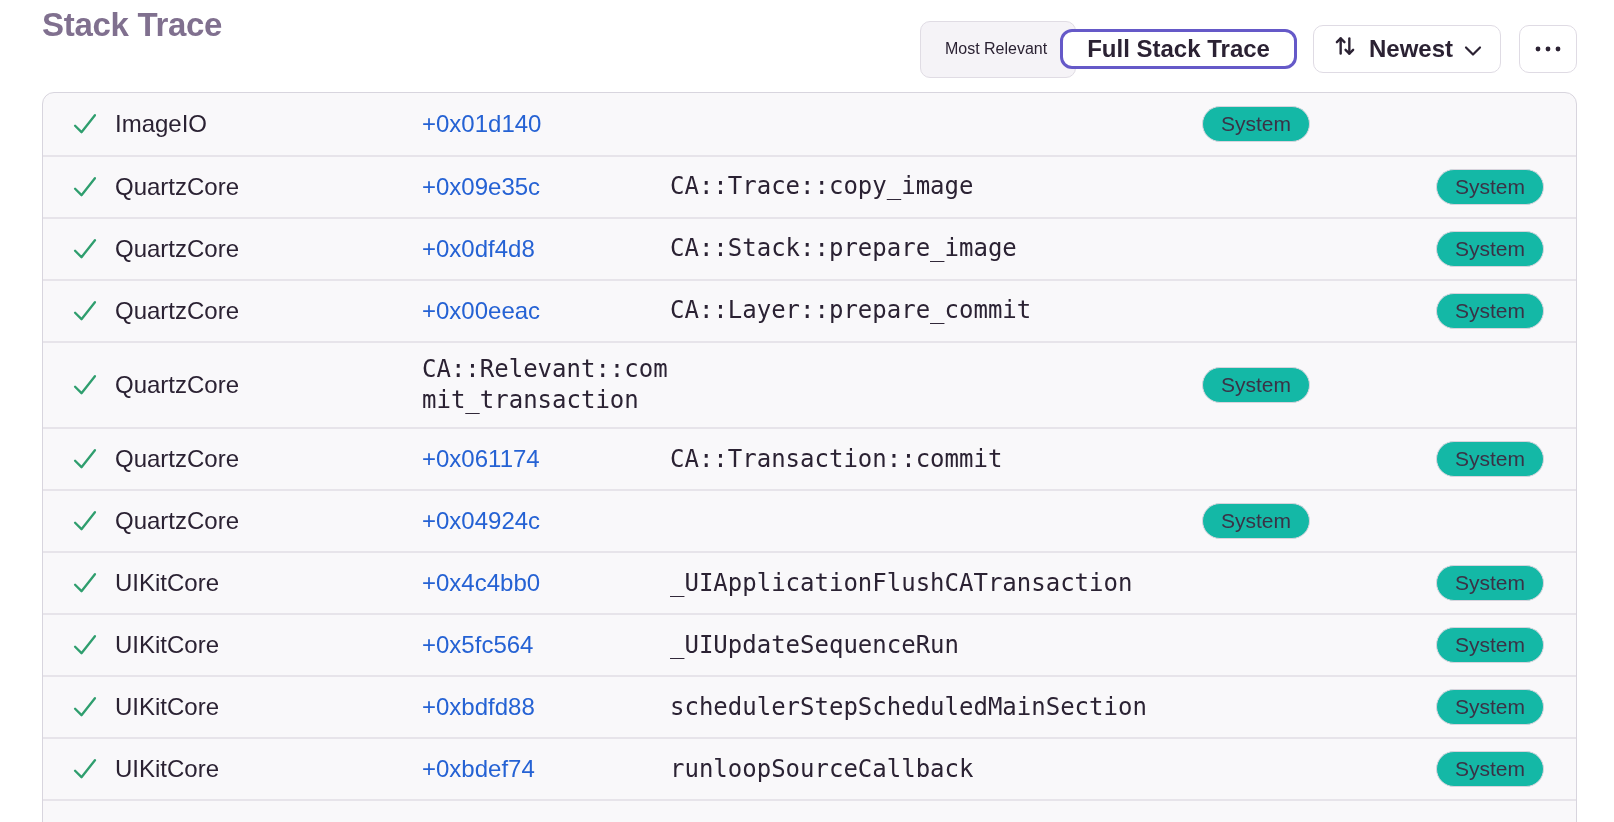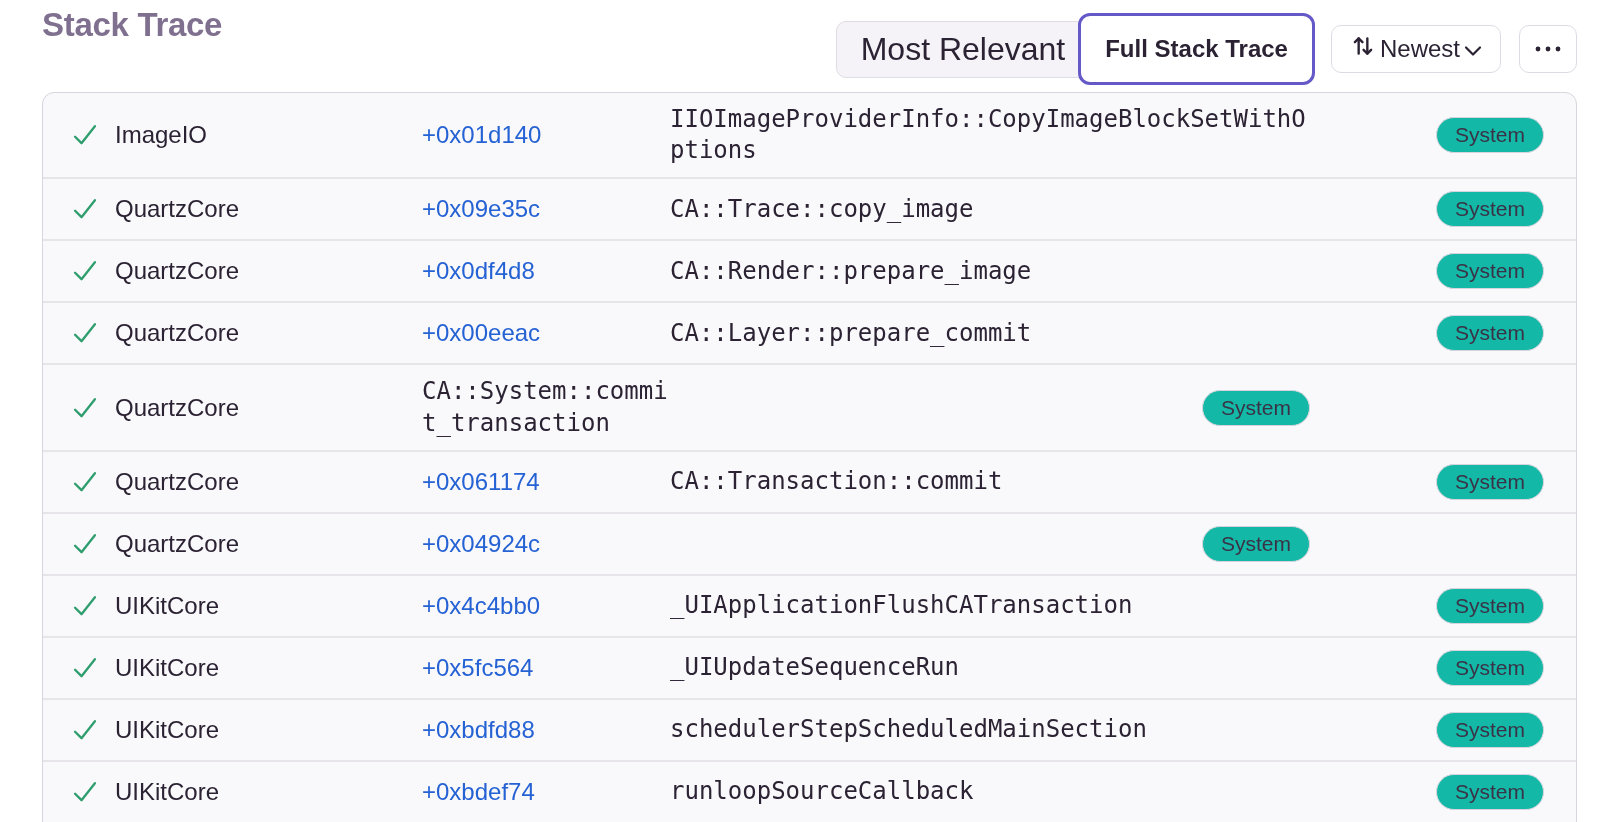--- a/index.html
+++ b/index.html
@@ -21,33 +21,33 @@
   }
   .page-title{
     font-size:33px;font-weight:700;color:var(--title-gray);letter-spacing:-0.3px;
   }
   .header-spacer{flex:1;}
   .controls{display:flex;align-items:center;}
   .seg-unselected{
     height:57px;display:flex;align-items:center;
     background:var(--segment-bg);border:1.5px solid var(--segment-border);
     border-radius:10px;padding:0 28px 0 24px;margin-right:-16px;
-    font-size:32px;font-weight:400;color:var(--text-dark);cursor:pointer;
+    font-size:16px;font-weight:400;color:var(--text-dark);cursor:pointer;
   }
   .seg-selected{
-    position:relative;z-index:2;height:72px;display:flex;align-items:center;
+    position:relative;z-index:2;height:40px;display:flex;align-items:center;
     background:#ffffff;border:3.5px solid var(--accent-purple);
     border-radius:12px;padding:0 24px;
     font-size:24px;font-weight:700;color:var(--text-dark);cursor:pointer;
   }
   .sort-btn{
-    height:48px;display:flex;align-items:center;gap:4px;
+    height:48px;display:flex;align-items:center;gap:11px;
     background:#ffffff;border:1.5px solid var(--button-border);
     border-radius:10px;padding:0 18px;margin-left:16px;
-    font-size:24px;font-weight:400;color:var(--text-dark);cursor:pointer;
+    font-size:24px;font-weight:700;color:var(--text-dark);cursor:pointer;
   }
   .more-btn{
     height:48px;width:58px;display:flex;align-items:center;justify-content:center;
     background:#ffffff;border:1.5px solid var(--button-border);
     border-radius:10px;margin-left:18px;cursor:pointer;
   }
   .icon-svg{display:block;}
   
   .panel{
     margin:0 37px 0 42px;width:1535px;height:768px;
@@ -124,21 +124,20 @@
 <div class="panel">
   <div id="frame-list">
   <div class="row">
     <span class="cell-check">
       <svg width="28" height="28" viewBox="0 0 24 24" fill="none" stroke="#2f9e6e" stroke-width="2" stroke-linecap="round" stroke-linejoin="round">
         <polyline points="3.5,13.5 9,19 20.5,4.5"></polyline>
       </svg>
     </span>
     <span class="cell-module">ImageIO</span>
     <span class="cell-offset">+0x01d140</span>
-    <span class="cell-function">IIOImageProviderInfo::CopyImageBlockSetWithOptions</span>
     <span class="cell-badge">
       <span class="badge">System</span>
     </span>
   </div>
 
   <div class="row">
     <span class="cell-check">
       <svg width="28" height="28" viewBox="0 0 24 24" fill="none" stroke="#2f9e6e" stroke-width="2" stroke-linecap="round" stroke-linejoin="round">
         <polyline points="3.5,13.5 9,19 20.5,4.5"></polyline>
       </svg>
@@ -152,21 +151,21 @@
   </div>
 
   <div class="row">
     <span class="cell-check">
       <svg width="28" height="28" viewBox="0 0 24 24" fill="none" stroke="#2f9e6e" stroke-width="2" stroke-linecap="round" stroke-linejoin="round">
         <polyline points="3.5,13.5 9,19 20.5,4.5"></polyline>
       </svg>
     </span>
     <span class="cell-module">QuartzCore</span>
     <span class="cell-offset">+0x0df4d8</span>
-    <span class="cell-function">CA::Render::prepare_image</span>
+    <span class="cell-function">CA::Stack::prepare_image</span>
     <span class="cell-badge">
       <span class="badge">System</span>
     </span>
   </div>
 
   <div class="row">
     <span class="cell-check">
       <svg width="28" height="28" viewBox="0 0 24 24" fill="none" stroke="#2f9e6e" stroke-width="2" stroke-linecap="round" stroke-linejoin="round">
         <polyline points="3.5,13.5 9,19 20.5,4.5"></polyline>
       </svg>
@@ -179,21 +178,21 @@
     </span>
   </div>
 
   <div class="row">
     <span class="cell-check">
       <svg width="28" height="28" viewBox="0 0 24 24" fill="none" stroke="#2f9e6e" stroke-width="2" stroke-linecap="round" stroke-linejoin="round">
         <polyline points="3.5,13.5 9,19 20.5,4.5"></polyline>
       </svg>
     </span>
     <span class="cell-module">QuartzCore</span>
-    <span class="cell-function">CA::System::commit_transaction</span>
+    <span class="cell-function">CA::Relevant::commit_transaction</span>
     <span class="cell-badge">
       <span class="badge">System</span>
     </span>
   </div>
 
   <div class="row">
     <span class="cell-check">
       <svg width="28" height="28" viewBox="0 0 24 24" fill="none" stroke="#2f9e6e" stroke-width="2" stroke-linecap="round" stroke-linejoin="round">
         <polyline points="3.5,13.5 9,19 20.5,4.5"></polyline>
       </svg>

